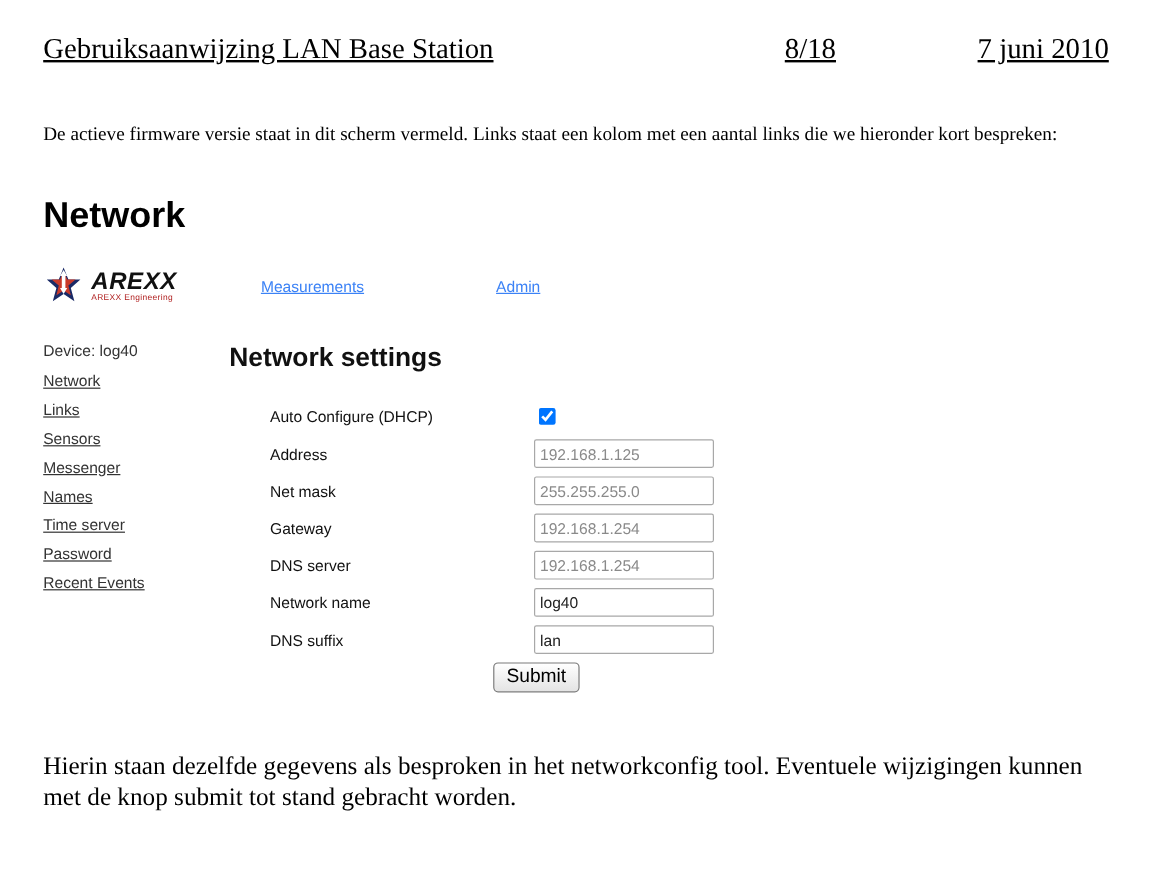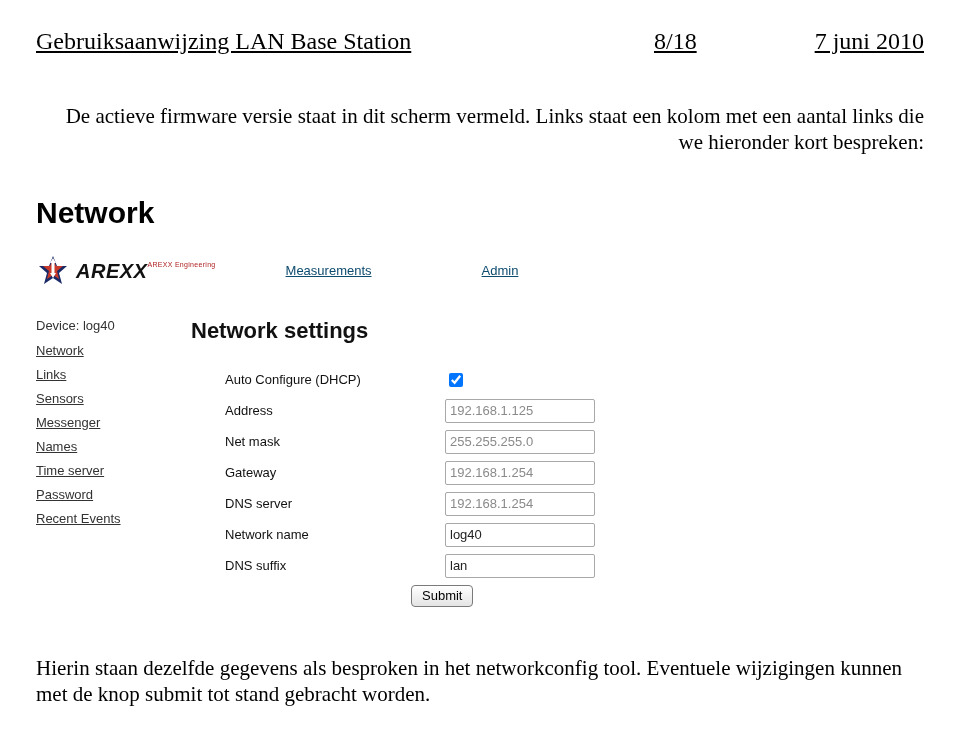--- a/index.html
+++ b/index.html
@@ -23,24 +23,23 @@
     flex: 1;
   }
   .header-line .page-no {
     text-decoration: underline;
     margin-right: 118px;
   }
   .header-line .date {
     text-decoration: underline;
   }
   .para {
-    font-size: 21px;
+    font-size: 16px;
     margin-top: 48px;
     line-height: 1.25;
-    text-align: right;
   }
   h2.network-heading {
     font-size: 30px;
     font-weight: bold;
     margin-top: 40px;
     margin-bottom: 18px;
     font-family: Arial, Helvetica, sans-serif;
   }
   
   .panel {
@@ -59,35 +58,35 @@
     align-items: center;
     margin-right: 70px;
   }
   .logo-mark {
     width: 34px;
     height: 34px;
     margin-right: 6px;
     position: relative;
   }
   .logo-mark svg { display:block; }
-  .logo-text { display:flex; line-height:1; }
+  .logo-text { display:flex; flex-direction:column; line-height:1; }
   .logo-text .brand {
     font-family: Arial Black, Arial, sans-serif;
     font-weight: 900;
     font-style: italic;
     font-size: 20px;
     letter-spacing: 0.5px;
   }
   .logo-text .sub {
     font-size: 7px;
     color: #b02020;
     letter-spacing: 0.3px;
   }
   .topnav a.navlink {
-    color: #0c4a6e;
+    color: #3b82f6;
     text-decoration: underline;
     margin-right: 110px;
     font-size: 13px;
     text-align: right;
   }
   .panel-body {
     display: flex;
     margin-top: 24px;
   }
   .sidebar {
@@ -144,21 +143,21 @@
   .form-row input[type="checkbox"] {
     width: 14px;
     height: 14px;
   }
   .submit-row {
     margin-left: 220px;
     margin-top: 2px;
   }
   .submit-btn {
     font-family: Arial, sans-serif;
-    font-size: 13px;
+    font-size: 16px;
     padding: 2px 10px 3px 10px;
     border: 1px solid #7a7a7a;
     border-radius: 4px;
     background: linear-gradient(#ffffff, #e4e4e4);
     cursor: pointer;
   }
   .bottom-para {
     font-size: 21px;
     margin-top: 48px;
     line-height: 1.25;

